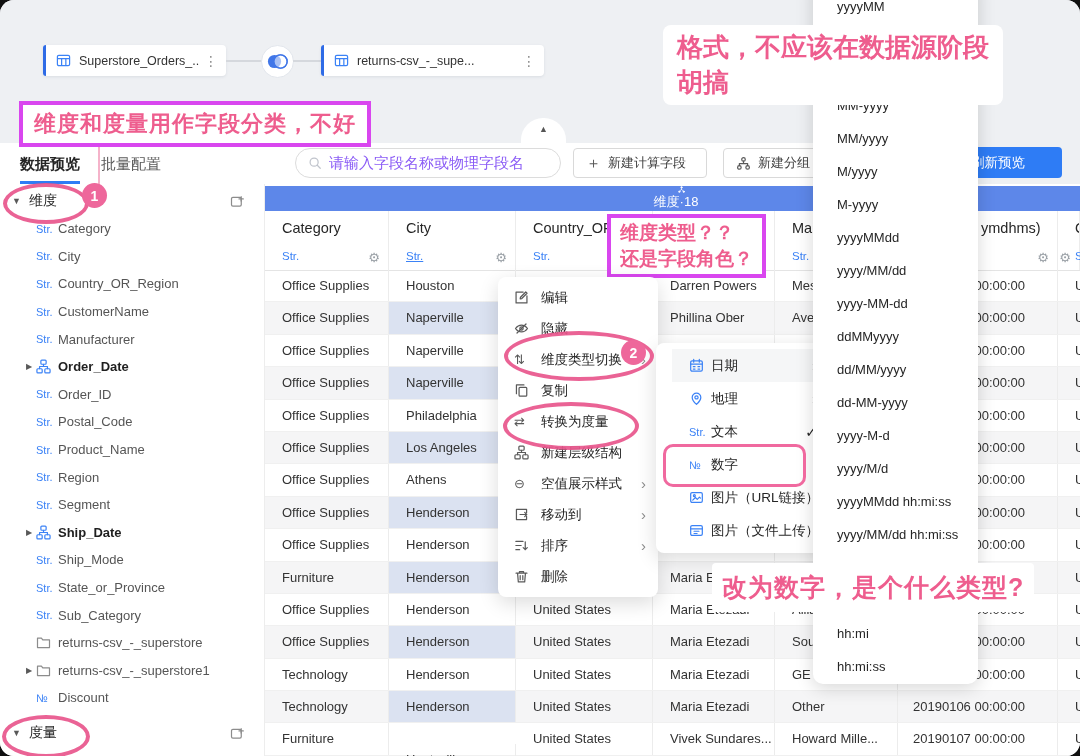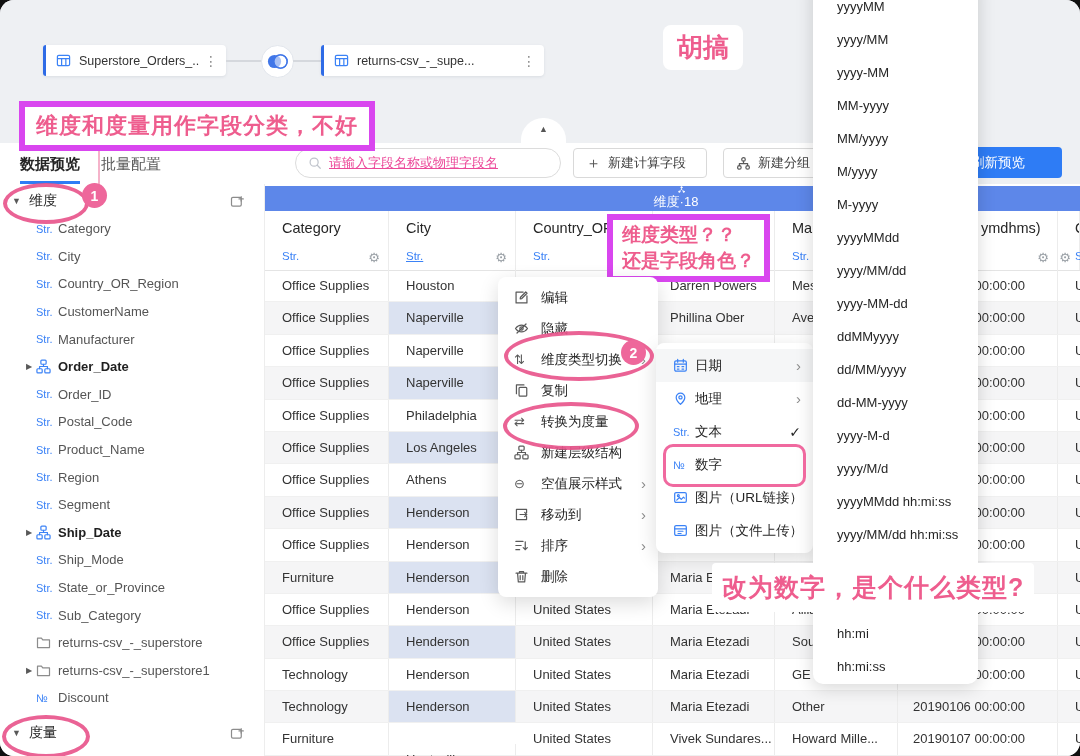--- a/index.html
+++ b/index.html
@@ -17,21 +17,21 @@
   .collapse-tab{position:absolute;left:521px;top:118px;width:45px;height:26px;background:#fff;border-radius:22px 22px 0 0;display:flex;align-items:flex-start;justify-content:center;}
   .collapse-tab span{font-size:9px;color:#555;margin-top:6px;}
   
   .toolbar{position:absolute;left:0;top:143px;width:864px;height:41px;background:#fff;border-bottom:1px solid #ececec;}
   .tab{position:absolute;top:0;height:41px;line-height:41px;font-size:15px;cursor:pointer;}
   .tab.active{color:#262626;font-weight:700;}
   .tab.active:after{content:"";position:absolute;left:0;right:0;bottom:0;height:3px;background:#2e7cf5;}
   .tab.plain{color:#595959;}
   .search{position:absolute;left:295px;top:5px;width:266px;height:30px;border:1px solid #dcdcdc;border-radius:16px;background:#fff;display:flex;align-items:center;box-sizing:border-box;}
   .search svg{width:14px;height:14px;margin:0 7px 0 12px;}
-  .search .ph{font-size:13px;color:#ec4899;white-space:nowrap;text-decoration:underline;}
+  .search .ph{font-size:15px;color:#8b5cf6;white-space:nowrap;}
   .btn{position:absolute;top:5px;height:30px;border-radius:4px;display:flex;align-items:center;box-sizing:border-box;cursor:pointer;}
   .btn.ghost{background:#fff;border:1px solid #d9d9d9;color:#404040;font-size:13px;}
   .btn.primary{background:#2e7cf5;border:none;color:#fff;font-size:13.5px;top:4px;height:31px;}
   .b1{left:573px;width:134px;}
   .b2{left:723px;width:126px;}
   .b3{left:937px;width:125px;}
   .btn .bic{margin:0 7px 0 12px;display:flex;align-items:center;}
   
   .sidebar{position:absolute;left:0;top:184px;width:265px;height:572px;background:#fff;border-right:1px solid #ededed;box-sizing:border-box;}
   .side-h{position:absolute;display:flex;align-items:center;font-size:14px;color:#262626;}
@@ -64,31 +64,31 @@
   .trow:nth-child(even) .bc1{background:#dbe2f1;}
   
   .menu{position:absolute;left:498px;top:277px;width:160px;background:#fff;border-radius:8px;box-shadow:0 6px 20px rgba(0,0,0,.14);z-index:30;padding:5px 0;}
   .mitem{height:31px;display:flex;align-items:center;padding:0 12px 0 16px;cursor:pointer;}
   .mi-ic{width:17px;display:flex;align-items:center;color:#595959;margin-right:10px;flex:0 0 17px;}
   .mi-label{font-size:13.5px;color:#262626;white-space:nowrap;}
   .mi-arrow{margin-left:auto;color:#8c8c8c;font-size:15px;}
   .mi-check{margin-left:auto;color:#262626;font-size:14px;}
   .tk-g{font-size:13px;color:#595959;}
   
-  .submenu{position:absolute;left:656px;top:343px;width:157px;background:#fff;border-radius:8px;box-shadow:0 6px 20px rgba(0,0,0,.14);z-index:31;padding:6px 0;}
+  .submenu{position:absolute;left:656px;top:343px;width:157px;background:#fff;border-radius:8px;box-shadow:0 6px 20px rgba(0,0,0,.14);z-index:31;padding:6px 16px;}
   .smitem{height:33px;display:flex;align-items:center;padding:0 12px 0 17px;cursor:pointer;}
   .smitem.hov{background:#f5f6f7;}
   .sm-ic{width:22px;display:flex;align-items:center;color:#3b82f6;flex:0 0 22px;}
   .sm-label{font-size:13.5px;color:#262626;white-space:nowrap;}
   
   .dropdown{position:absolute;left:813px;top:-24px;width:165px;height:708px;background:#fff;border-radius:10px;box-shadow:0 4px 18px rgba(0,0,0,.16);z-index:32;padding-top:14px;box-sizing:border-box;overflow:hidden;}
   .fmt-item{height:33px;line-height:33px;padding-left:24px;font-size:13px;color:#262626;white-space:nowrap;cursor:pointer;}
   
   .note{position:absolute;background:#fff;color:#ee5d8e;font-weight:700;z-index:50;}
-  .note.bordered{border:6px solid #d946ef;}
+  .note.bordered{border:4px solid #d946ef;}
   .a1{left:19px;top:101px;font-size:22px;padding:4px 11px;letter-spacing:1px;white-space:nowrap;}
   .a2{left:607px;top:214px;font-size:19px;line-height:26px;padding:2px 9px;z-index:25;}
   .a3{left:712px;top:563px;font-size:25px;padding:8px 10px;letter-spacing:1px;white-space:nowrap;border-radius:4px;}
   .a4{left:663px;top:25px;font-size:26px;line-height:35px;padding:5px 14px;border-radius:8px;}
   .leader{position:absolute;width:2px;background:#f5b3ca;z-index:24;}
   .ellipse{position:absolute;border:4px solid rgba(232,86,140,.92);border-radius:50%;z-index:40;pointer-events:none;}
   .pink-badge{position:absolute;width:25px;height:25px;border-radius:50%;background:#ee679b;color:#fff;font-size:14px;font-weight:700;display:flex;align-items:center;justify-content:center;z-index:41;}
   .hl-rect{position:absolute;left:663px;top:444px;width:137px;height:37px;border:3px solid #f0699f;border-radius:10px;z-index:40;pointer-events:none;}
   
   .tk-str,.tk-num{font-size:11px;color:#3b82f6;}
@@ -691,16 +691,17 @@
   <div class="leader" style="left:98px;top:141px;height:44px;"></div>
   <div class="leader" style="left:613px;top:270px;height:12px;"></div>
 
   <div class="note bordered a1">维度和度量用作字段分类，不好</div>
   <div class="note bordered a2">
     <div>维度类型？？</div>
     <div>还是字段角色？</div>
   </div>
   <div class="note a3">改为数字，是个什么类型?</div>
   <div class="note a4">
+    <div>格式，不应该在数据源阶段</div>
     <div>胡搞</div>
   </div>
 
 </div>
 
 </body></html>

